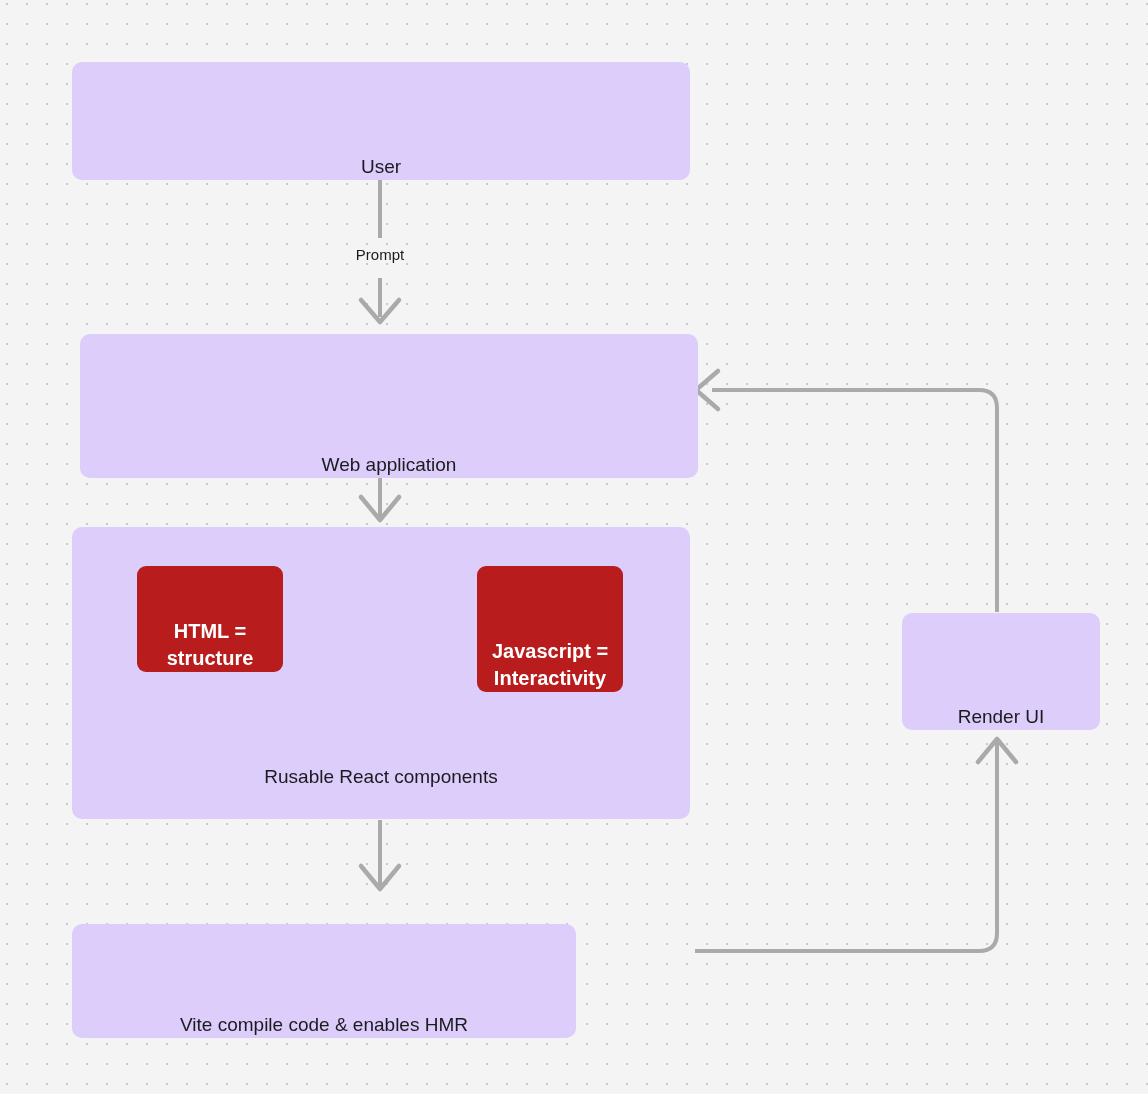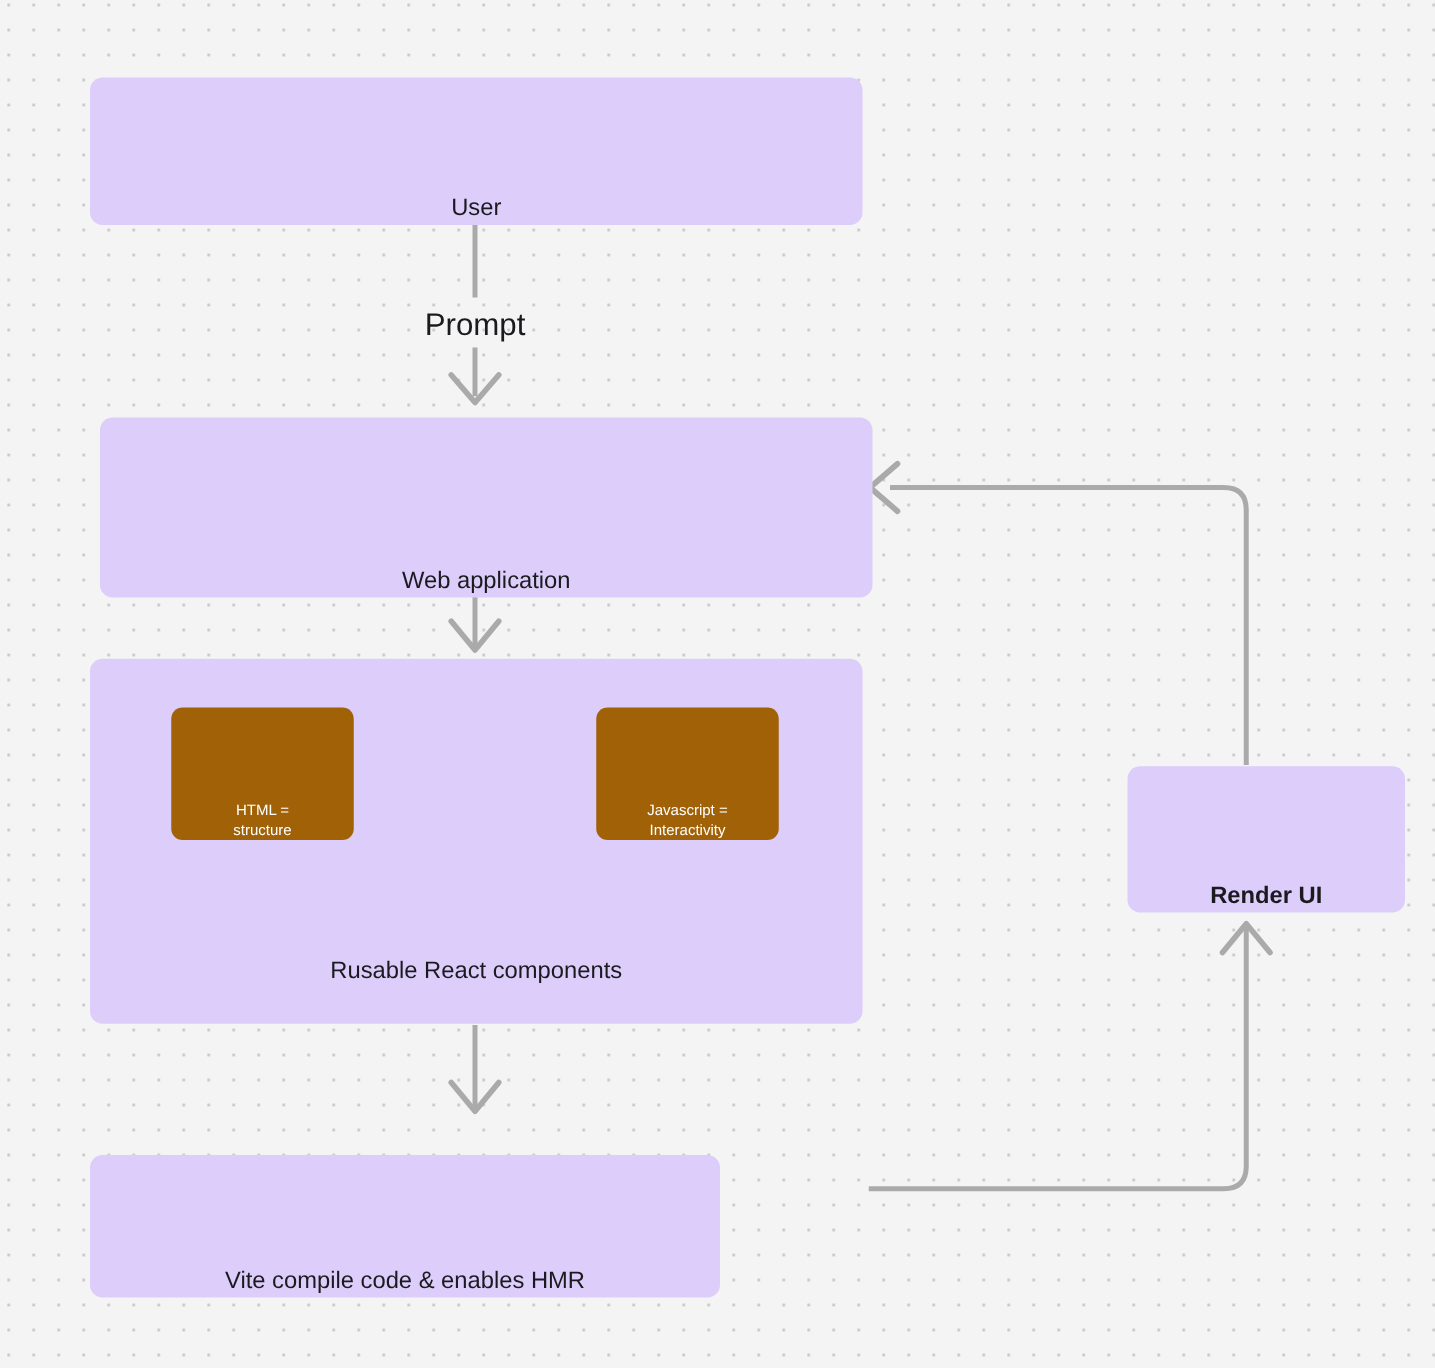--- a/index.html
+++ b/index.html
@@ -25,24 +25,25 @@
     display: flex;
     align-items: flex-end;
     justify-content: center;
     color: #1b1b1f;
     font-size: 19px;
     line-height: 1.35;
     text-align: center;
   }
   .node.light { background: #dccdfb; }
   .node.solid {
-    background: #a16207;
+    background: #b91c1c;
     color: #ffffff;
     border-radius: 9px;
-    font-size: 12px;
+    font-size: 20px;
+    font-weight: bold;
   }
   #components-group {
     position: absolute;
     display: block;
   }
   .chips-row {
     position: absolute;
     left: 0; top: 0;
     width: 100%;
     height: 100%;
@@ -51,21 +52,21 @@
     position: absolute;
     left: 0;
     width: 100%;
     text-align: center;
     color: #1b1b1f;
     font-size: 19px;
   }
   .edge-label {
     position: absolute;
     color: #1b1b1f;
-    font-size: 25px;
+    font-size: 15px;
     text-align: center;
     white-space: nowrap;
   }
   svg.edges {
     position: absolute;
     left: 0; top: 0;
     width: 1148px;
     height: 1094px;
     pointer-events: none;
   }
@@ -126,33 +127,33 @@
   </div>
 
   <div class="node light" id="components-group" style="left:72px; top:527px; width:618px; height:292px;">
     <div class="chips-row">
       <div class="node solid" style="left:65px; top:39px; width:146px; height:106px;">
         <span>
           <span>HTML =</span><br>
           <span>structure</span>
         </span>
       </div>
-      <div class="node solid" style="left:405px; top:39px; width:146px; height:106px;">
+      <div class="node solid" style="left:405px; top:39px; width:146px; height:126px;">
         <span>
           <span>Javascript =</span><br>
           <span>Interactivity</span>
         </span>
       </div>
     </div>
     <div class="group-caption" style="top:193px;margin-top:44px;">Rusable React components</div>
   </div>
 
   <div class="node light" style="left:72px; top:924px; width:504px; height:114px;">
     <span>Vite compile code &amp; enables HMR</span>
   </div>
 
-  <div class="node light" style="left:902px; top:613px; width:222px; height:117px;font-weight:bold;">
+  <div class="node light" style="left:902px; top:613px; width:198px; height:117px;">
     <span>Render UI</span>
   </div>
 
   <div class="edge-label" style="left:330px; top:246px; width:100px;">Prompt</div>
 
 </div>
 
 </body></html>

